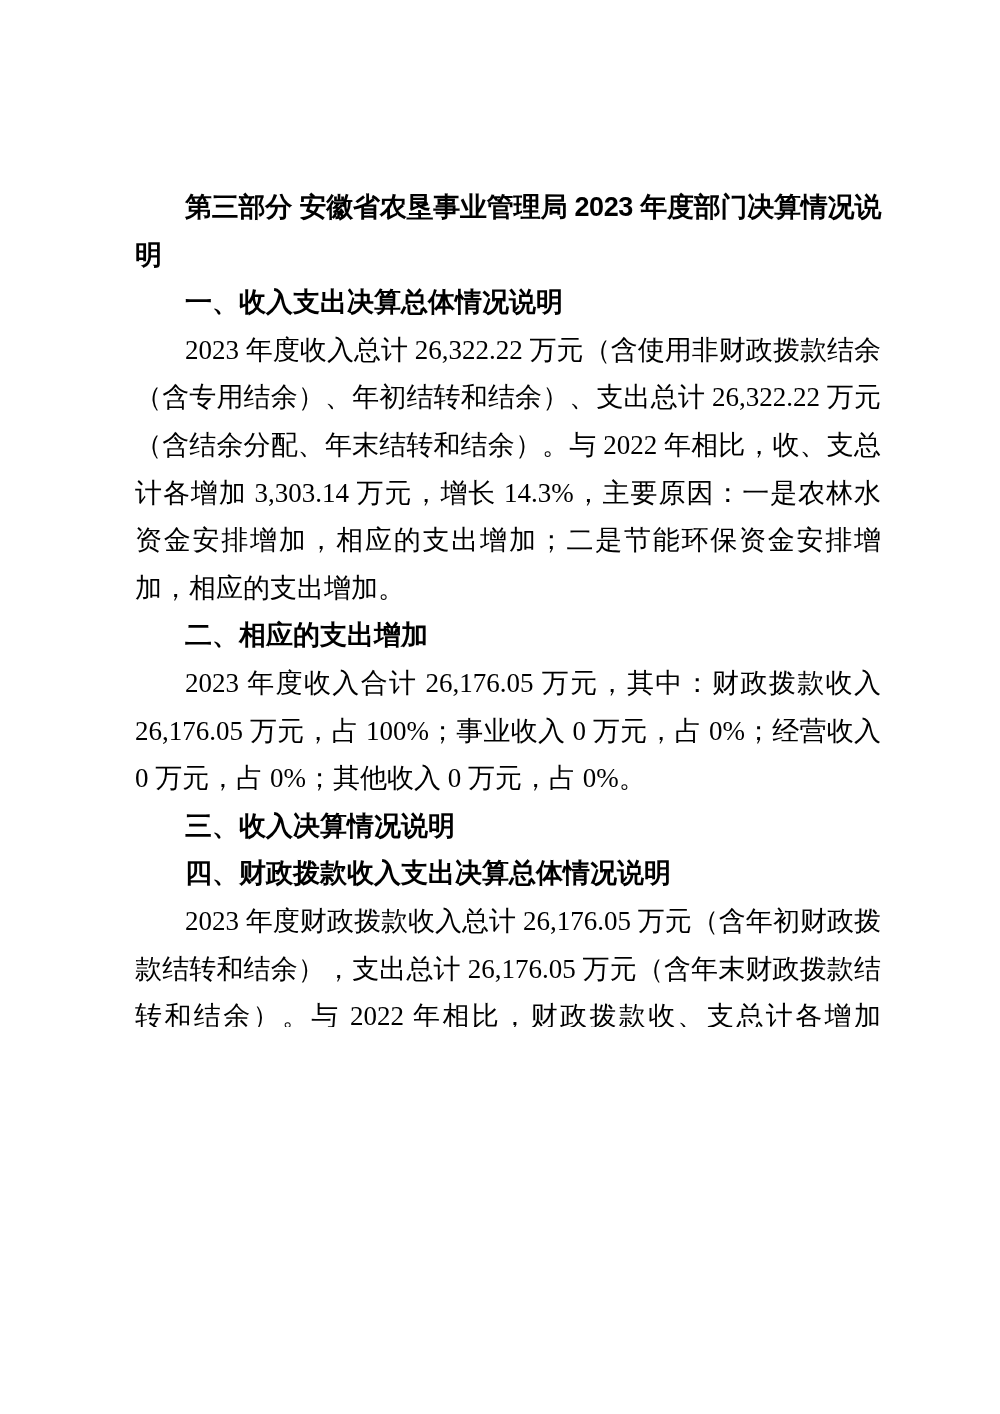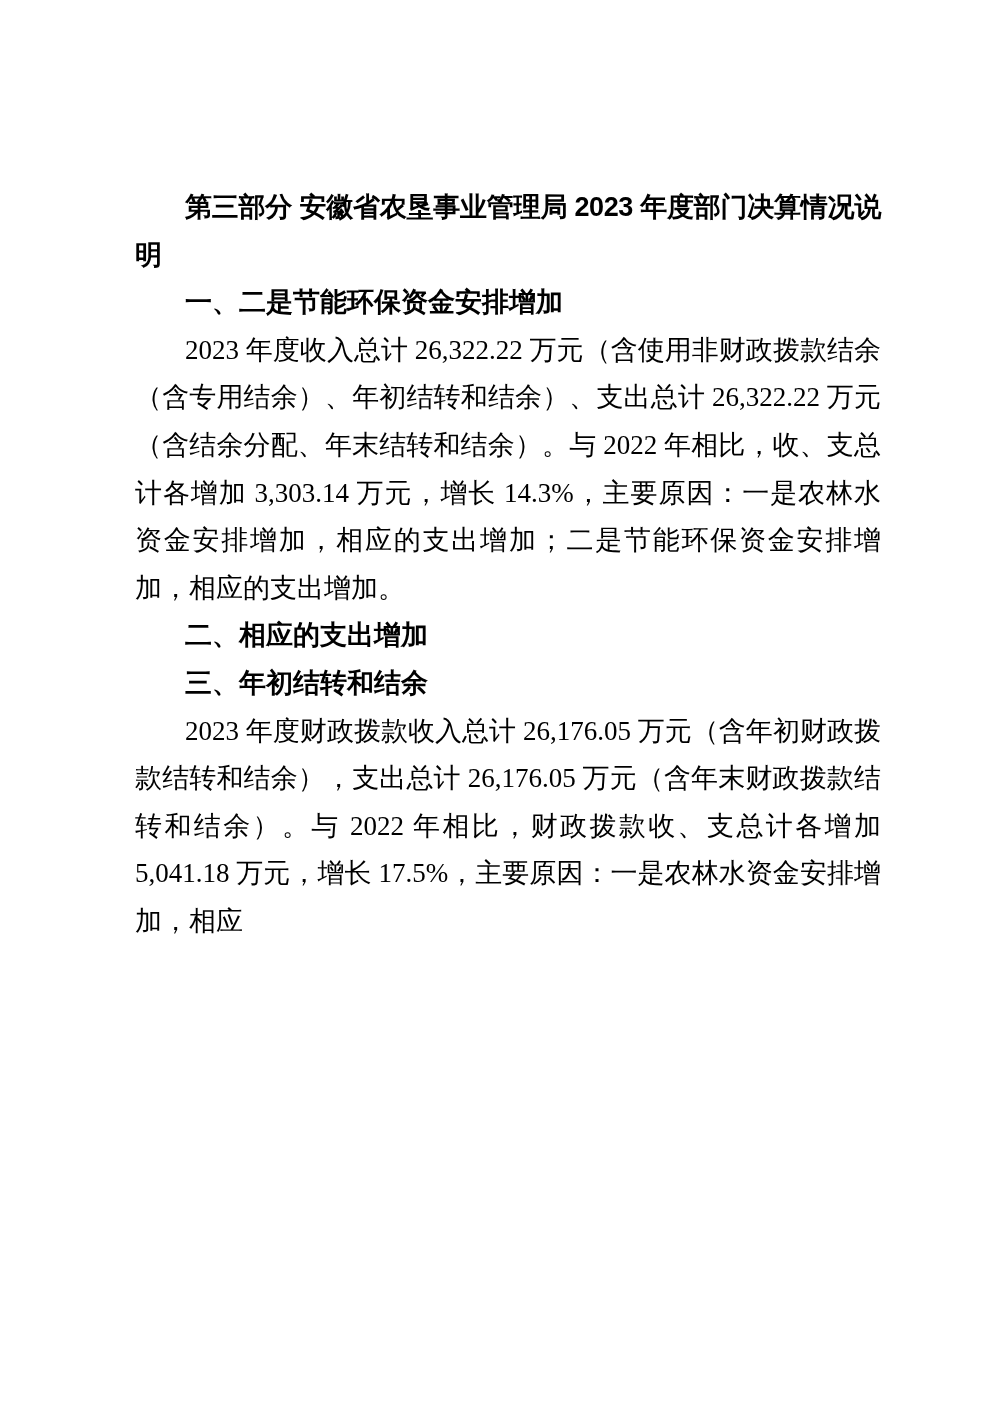--- a/index.html
+++ b/index.html
@@ -54,25 +54,27 @@
   }
 </style>
 </head>
 <body>
 
 <div class="page">
   <div class="content">
 
     <p class="doc-title">第三部分 安徽省农垦事业管理局 2023 年度部门决算情况说明</p>
 
-    <p class="sec-heading">一、二是节能环保资金安排增加</p>
+    <p class="sec-heading">一、收入支出决算总体情况说明</p>
     <p class="body-para">2023 年度收入总计 26,322.22 万元（含使用非财政拨款结余（含专用结余）、年初结转和结余）、支出总计 26,322.22 万元（含结余分配、年末结转和结余）。与 2022 年相比，收、支总计各增加 3,303.14 万元，增长 14.3%，主要原因：一是农林水资金安排增加，相应的支出增加；二是节能环保资金安排增加，相应的支出增加。</p>
 
     <p class="sec-heading">二、相应的支出增加</p>
+    <p class="body-para">2023 年度收入合计 26,176.05 万元，其中：财政拨款收入 26,176.05 万元，占 100%；事业收入 0 万元，占 0%；经营收入 0 万元，占 0%；其他收入 0 万元，占 0%。</p>
 
-    <p class="sec-heading">三、年初结转和结余</p>
+    <p class="sec-heading">三、收入决算情况说明</p>
 
+    <p class="sec-heading">四、财政拨款收入支出决算总体情况说明</p>
     <p class="body-para">2023 年度财政拨款收入总计 26,176.05 万元（含年初财政拨款结转和结余），支出总计 26,176.05 万元（含年末财政拨款结转和结余）。与 2022 年相比，财政拨款收、支总计各增加 5,041.18 万元，增长 17.5%，主要原因：一是农林水资金安排增加，相应</p>
 
   </div>
 
   <div class="page-number">-14-</div>
 </div>
 
 </body></html>

